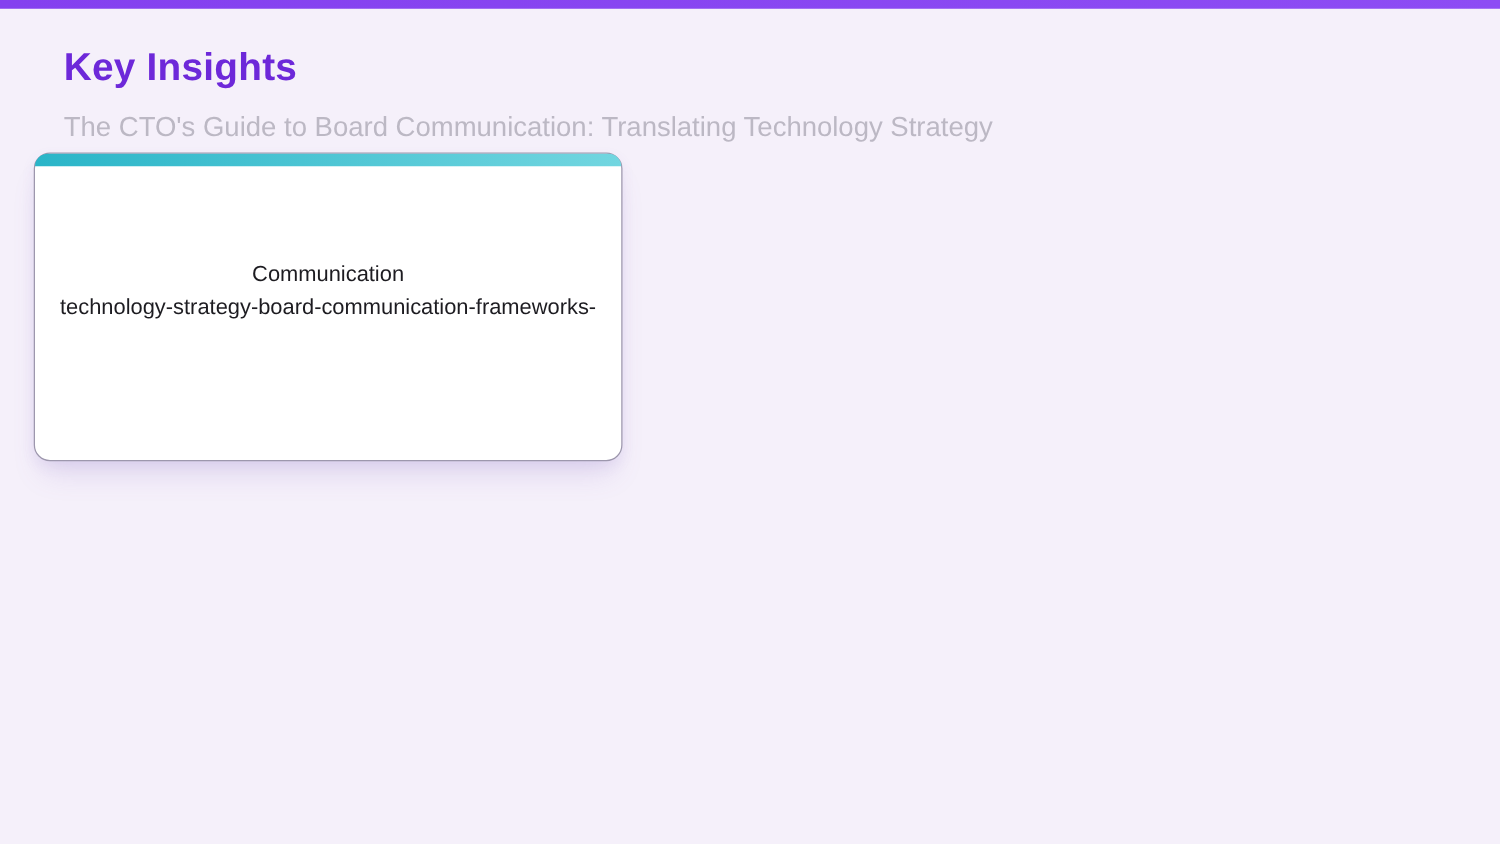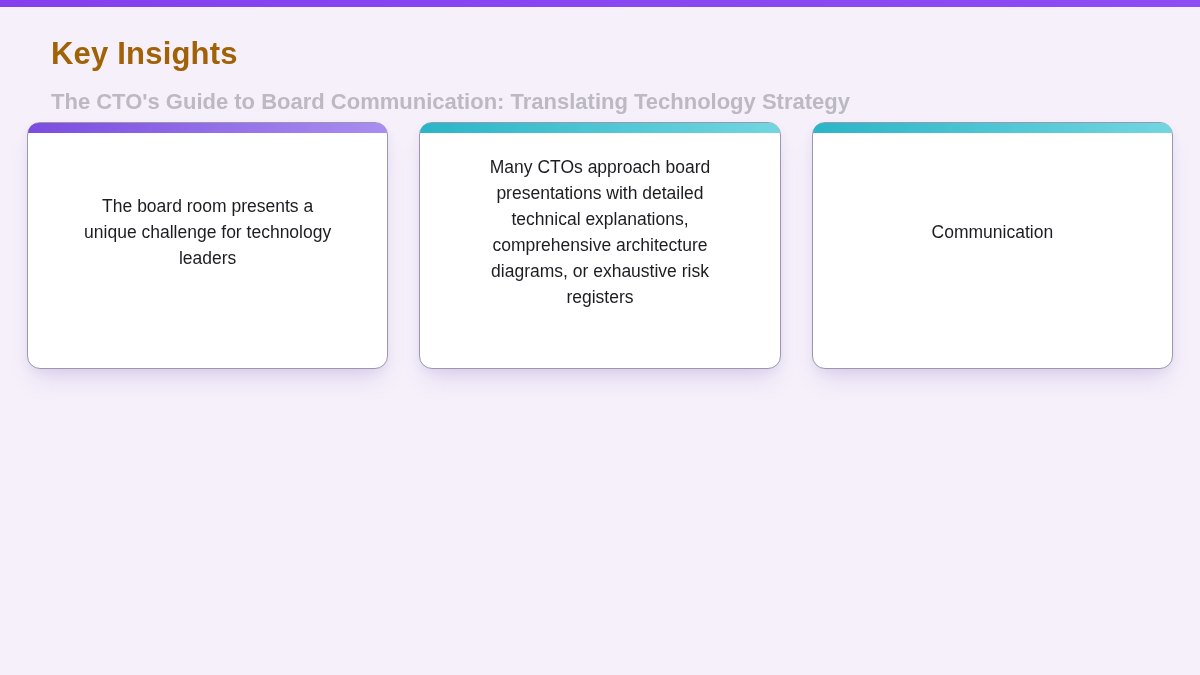--- a/index.html
+++ b/index.html
@@ -18,27 +18,27 @@
     width: 100%;
     height: 7px;
     background: linear-gradient(90deg, #8440ef, #8d4cf4);
   }
   .page-title {
     margin: 28px 0 0 51px;
     font-size: 31px;
     line-height: 37px;
     font-weight: 700;
     letter-spacing: 0.2px;
-    color: #a16207;
+    color: #6d28d9;
   }
   .page-subtitle {
     margin: 17px 0 0 51px;
     font-size: 22px;
     line-height: 26px;
-    font-weight: 700;
+    font-weight: 400;
     color: #bcb8c4;
   }
   .cards-grid {
     margin: 7px 27px 0;
     display: grid;
     grid-template-columns: repeat(3, 1fr);
     column-gap: 31px;
     row-gap: 33px;
   }
   .card {
@@ -95,35 +95,26 @@
 </head>
 <body>
 
 <div class="top-strip"></div>
 
 <h1 class="page-title">Key Insights</h1>
 
 <div class="page-subtitle">The CTO's Guide to Board Communication: Translating Technology Strategy</div>
 
 <div class="cards-grid">
-  <div class="card">
-    <div class="card-accent accent-purple"></div>
-    <div class="card-body">
-      <p class="card-text">The board room presents a unique challenge for technology leaders</p>
-    </div>
-  </div>
 
-  <div class="card">
-    <div class="card-accent accent-teal"></div>
-    <div class="card-body">
-      <p class="card-text">Many CTOs approach board presentations with detailed technical explanations, comprehensive architecture diagrams, or exhaustive risk registers</p>
-    </div>
-  </div>
 
 
   <div class="card">
     <div class="card-accent accent-teal"></div>
     <div class="card-body">
       <p class="card-text">Communication</p>
+    <div class="overflow-row">
+          <span class="overflow-token">technology-strategy-board-communication-frameworks-</span>
+        </div>
       </div>
   </div>
 
 </div>
 
 </body></html>

